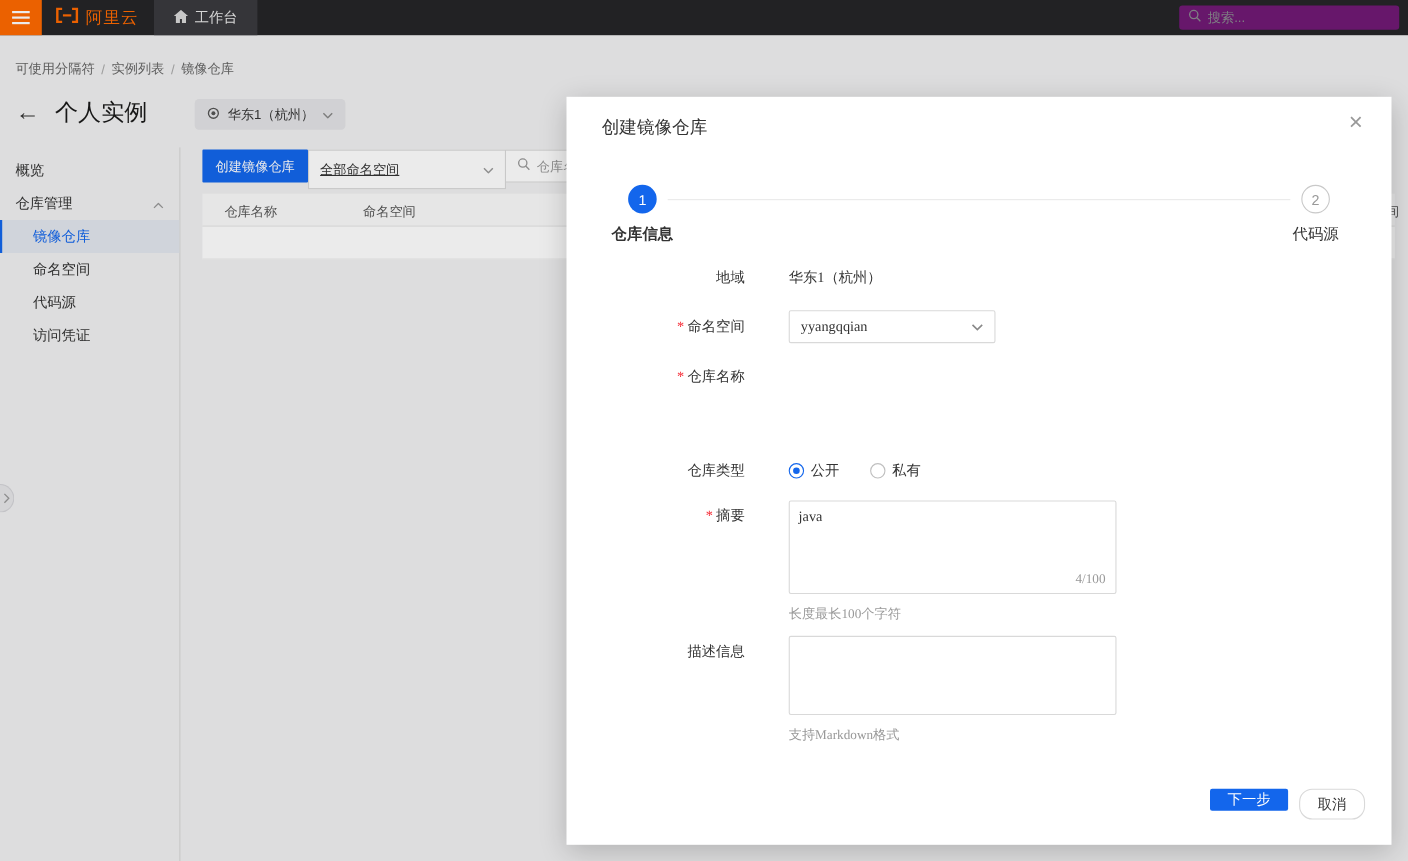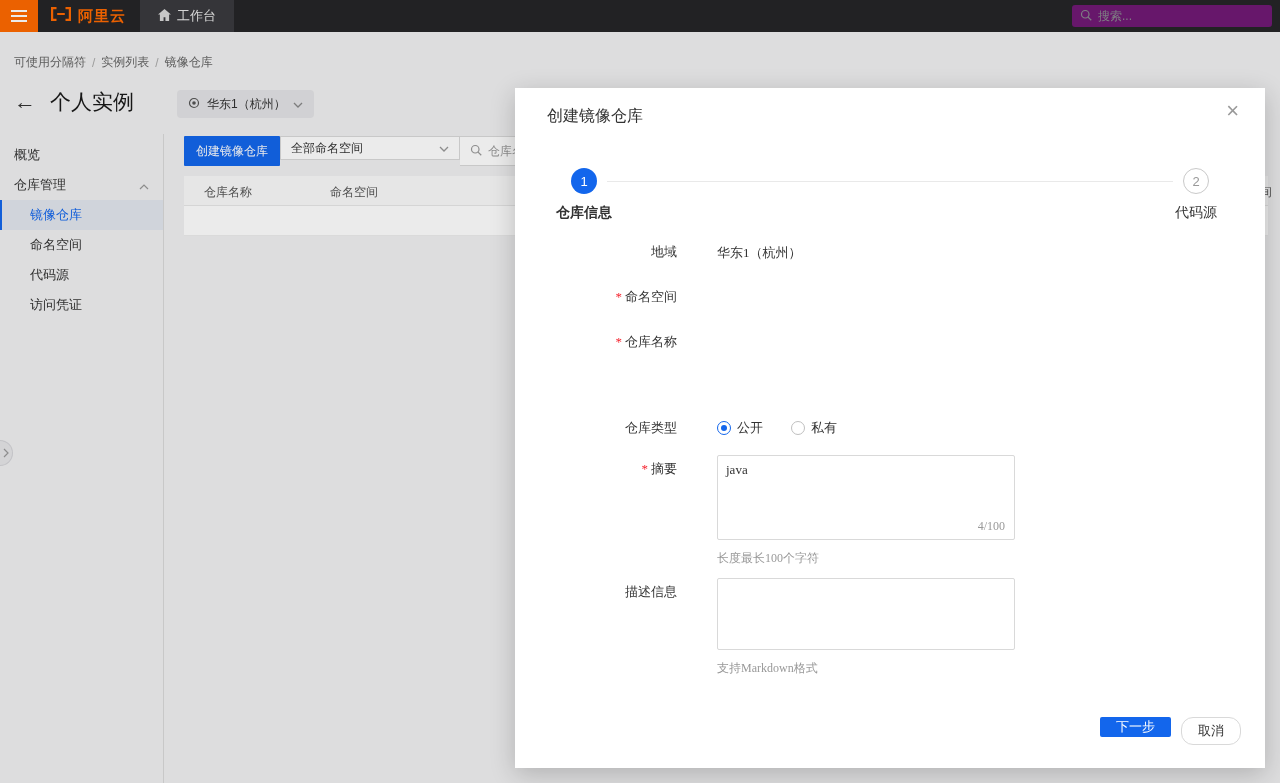--- a/index.html
+++ b/index.html
@@ -4,21 +4,21 @@
 <style>
   * { margin:0; padding:0; box-sizing:border-box; }
   body { font-family:"Liberation Sans", sans-serif; }
   .screen { position:relative; width:1280px; height:783px; background:#f0f0f1; overflow:hidden; }
 
   
   .topbar { position:absolute; top:0; left:0; width:100%; height:32px; background:#252528; display:flex; align-items:center; z-index:30; }
   .hamburger { width:38px; height:32px; background:#ff6a00; display:flex; flex-direction:column; align-items:center; justify-content:center; gap:3px; cursor:pointer; flex-shrink:0; }
   .hamburger i { display:block; width:16px; height:2px; background:#fff; }
   .logo { display:flex; align-items:center; gap:6px; margin-left:12px; cursor:pointer; }
-  .logo-text { color:#ff6a00; font-size:15px; font-weight:bold; letter-spacing:1px; }
+  .logo-text { color:#ff6a00; font-size:15px; font-weight:normal; letter-spacing:1px; }
   .workbench { display:flex; align-items:center; gap:6px; height:32px; padding:0 18px; margin-left:14px; background:#3a3a3e; color:#e8e8e8; font-size:13px; cursor:pointer; }
   .topbar-search { position:absolute; right:8px; top:5px; width:200px; height:22px; background:#701a75; border-radius:3px; display:flex; align-items:center; padding:0 8px; gap:6px; }
   .topbar-search input { flex:1; background:transparent; border:none; outline:none; color:#ccc; font-size:12px; font-family:inherit; }
   .topbar-search input::placeholder { color:#8a8a8f; }
 
   
   .breadcrumb { position:absolute; top:54px; left:14px; font-size:12px; color:#666; display:flex; gap:6px; align-items:center; }
   .breadcrumb .crumb { cursor:pointer; }
   .breadcrumb .sep { color:#aaa; }
   .page-head { position:absolute; top:88px; left:14px; display:flex; align-items:center; gap:14px; }
@@ -29,21 +29,21 @@
   
   .sidebar { position:absolute; top:134px; left:0; bottom:0; width:164px; border-right:1px solid #d9d9d9; }
   .side-item { height:30px; display:flex; align-items:center; padding-left:14px; font-size:13px; color:#333; cursor:pointer; margin-top:6px; }
   .side-group { height:30px; display:flex; align-items:center; justify-content:space-between; padding:0 14px; font-size:13px; color:#333; cursor:pointer; }
   .side-sub { height:30px; display:flex; align-items:center; padding-left:28px; font-size:13px; color:#333; cursor:pointer; border-left:2px solid transparent; }
   .side-sub.active { background:#e2e6ee; border-left-color:#1366ec; color:#1366ec; }
 
   
   .toolbar { position:absolute; top:136px; left:184px; display:flex; z-index:1; }
   .btn-primary { height:30px; padding:0 12px; background:#1366ec; color:#fff; border:none; font-size:12px; cursor:pointer; border-radius:1px; font-family:inherit; }
-  .ns-select { height:24px; width:180px; background:#fff; border:1px solid #d9d9d9; display:flex; align-items:center; justify-content:space-between; padding:0 10px; font-size:12px; color:#333; cursor:pointer; }
+  .ns-select { height:36px; width:180px; background:#fff; border:1px solid #d9d9d9; display:flex; align-items:center; justify-content:space-between; padding:0 10px; font-size:12px; color:#333; cursor:pointer;text-decoration:underline; }
   .repo-search { height:30px; width:220px; background:#fff; border:1px solid #d9d9d9; border-left:none; display:flex; align-items:center; gap:6px; padding:0 10px; }
   .repo-search input { border:none; outline:none; font-size:12px; color:#333; flex:1; min-width:0; font-family:inherit; }
   .repo-search input::placeholder { color:#999; }
   .table { position:absolute; top:176px; left:184px; right:12px; }
   .thead { position:relative; height:30px; background:#fafafa; border-bottom:1px solid #e8e8e8; font-size:12px; color:#555; }
   .thead span { position:absolute; top:8px; white-space:nowrap; }
   .th-0 { left:20px; } .th-1 { left:146px; } .th-2 { left:1040px; }
   .tbody { height:30px; background:#fff; border-bottom:1px solid #ededed; }
 
   .edge-handle { position:absolute; left:0; top:440px; width:13px; height:26px; background:#e6e6e9; border:1px solid #d4d4d8; border-left:none; border-radius:0 13px 13px 0; display:flex; align-items:center; justify-content:center; cursor:pointer; z-index:2; }
@@ -238,20 +238,30 @@
 
     <div class="mform">
 
       <div class="mrow row-region">
         <span class="mlabel">地域</span>
         <div class="mctrl"><span class="mvalue">华东1（杭州）</span></div>
       </div>
 
       <div class="mrow row-namespace">
         <span class="mlabel"><span class="req">*</span><span>命名空间</span></span>
+        <div class="mctrl">
+          <div class="mselect">
+            <span>yyangqqian</span>
+            <span>
+              <svg width="11" height="7" viewBox="0 0 10 6">
+                  <path d="M1 1l4 4 4-4" fill="none" stroke="#888" stroke-width="1.3"></path>
+                </svg>
+            </span>
+          </div>
+        </div>
       </div>
 
       <div class="mrow row-name">
         <span class="mlabel"><span class="req">*</span><span>仓库名称</span></span>
       </div>
 
       <div class="mrow row-type">
         <span class="mlabel">仓库类型</span>
         <div class="mctrl">
           <div class="radio-group">

